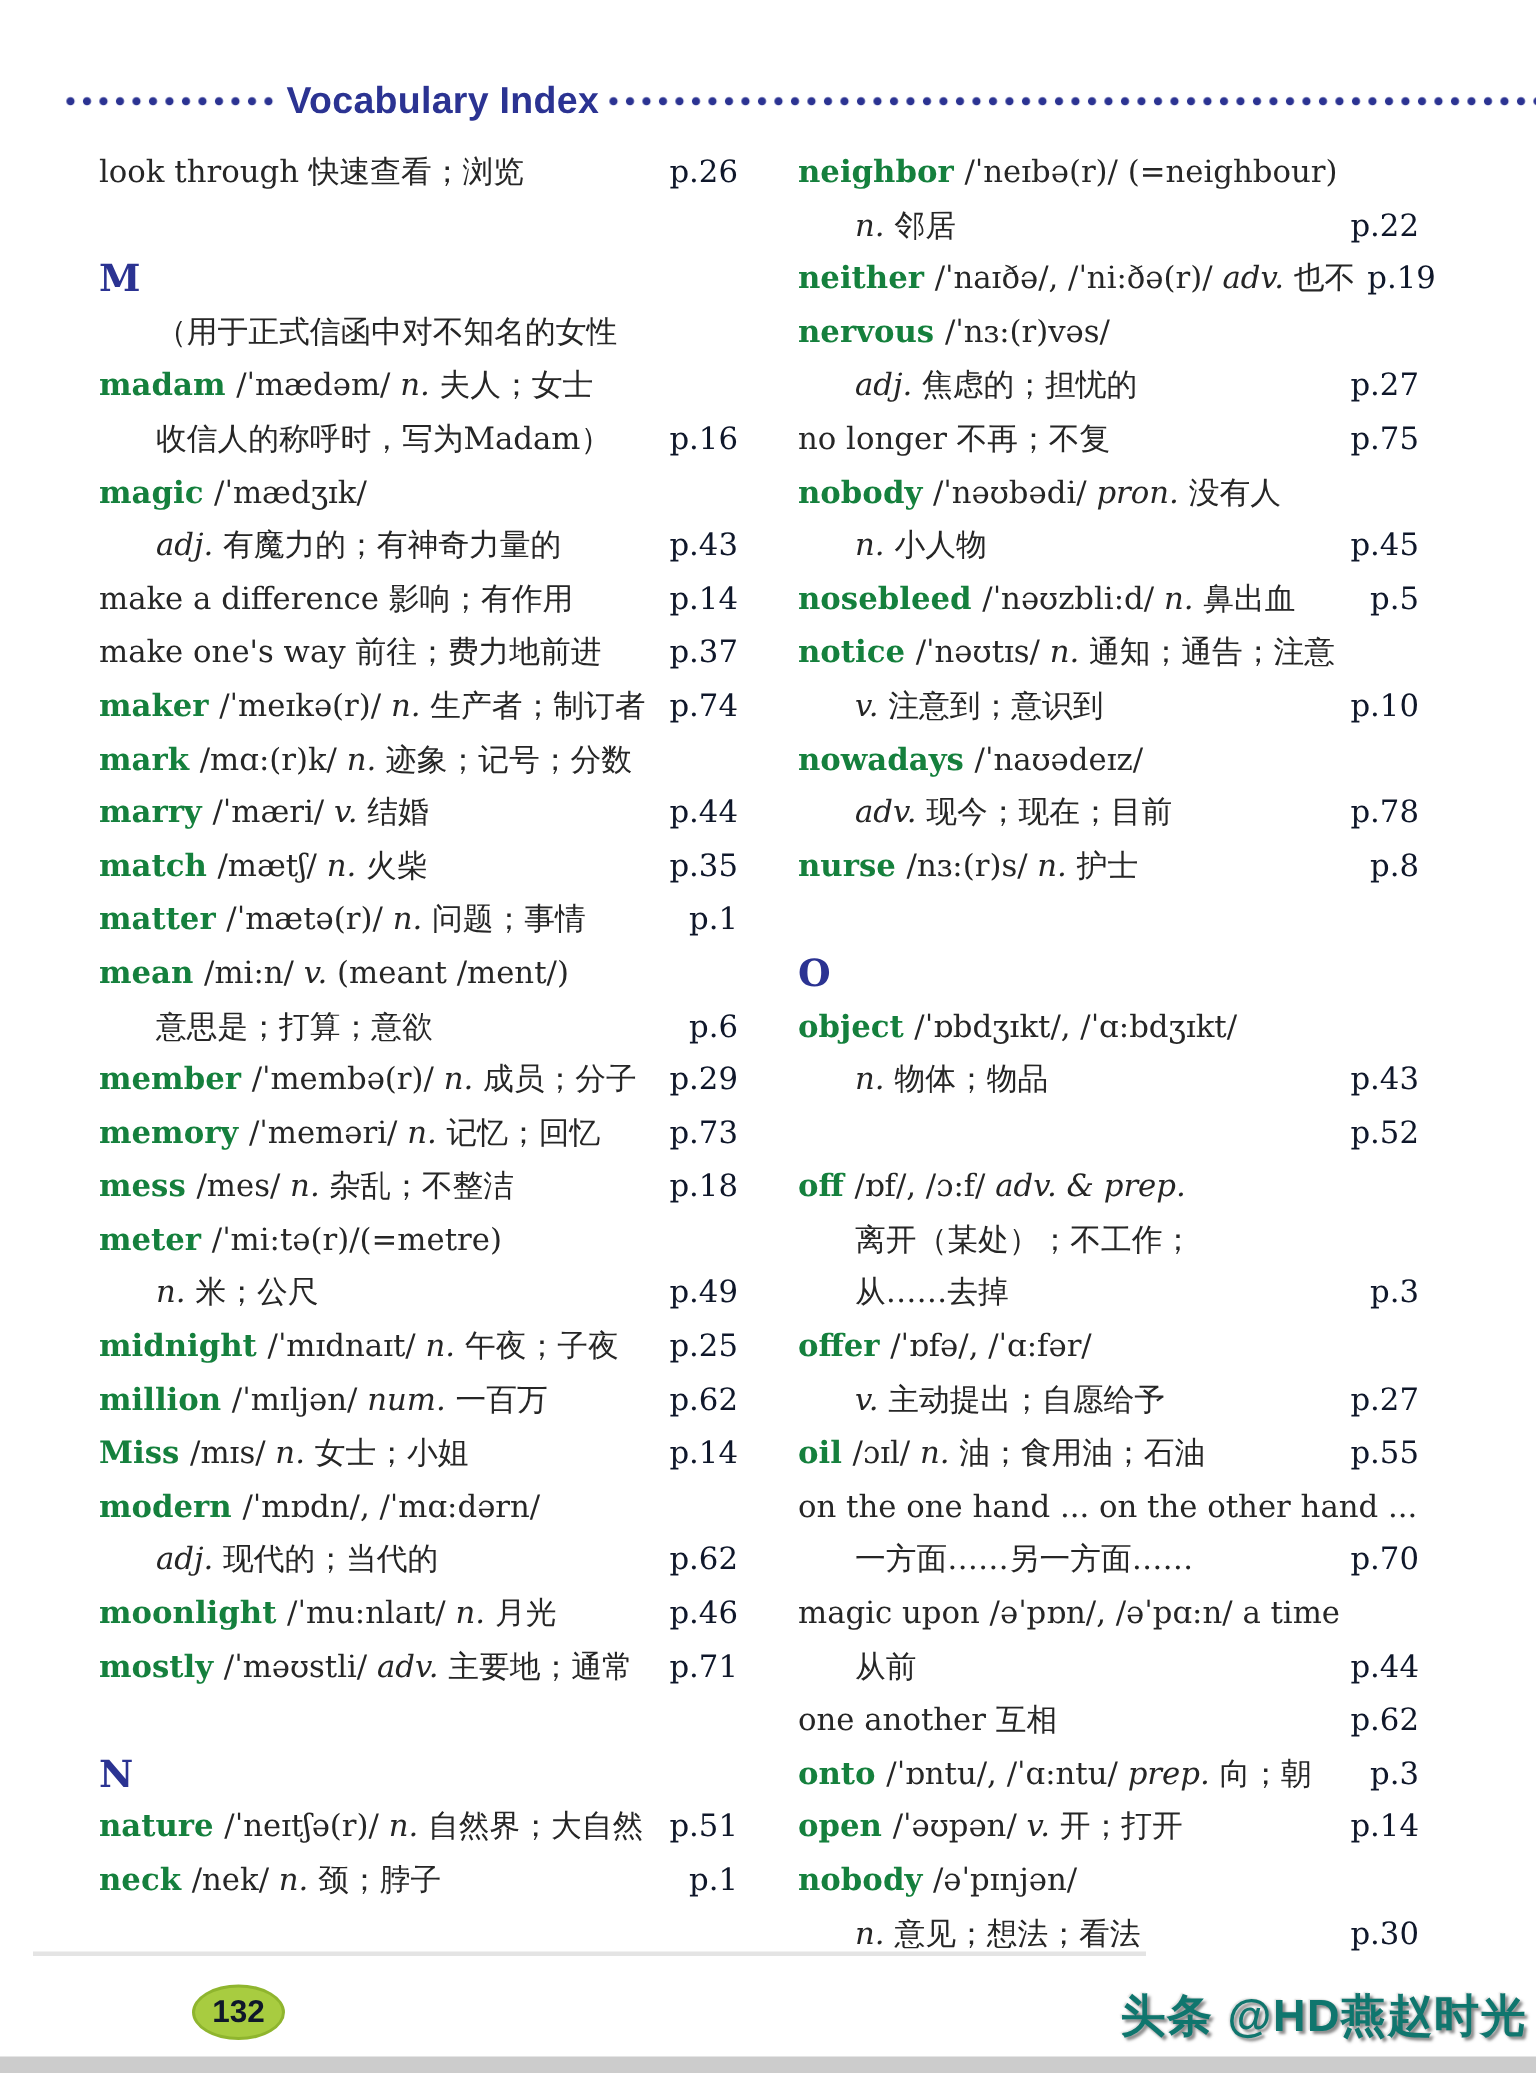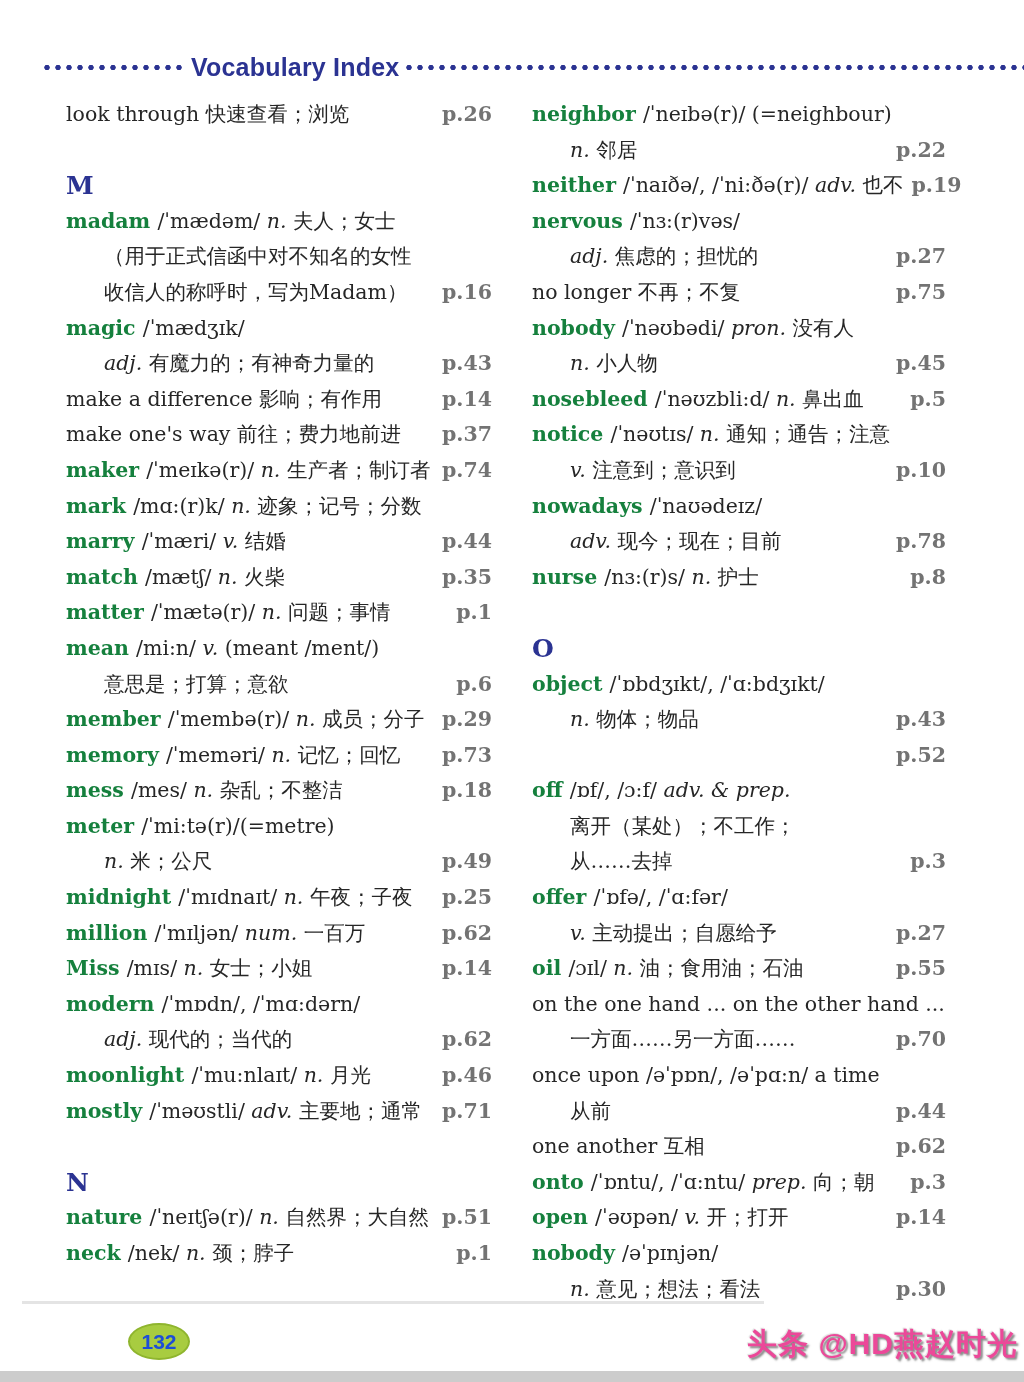--- a/index.html
+++ b/index.html
@@ -44,37 +44,37 @@
     height: 35.6px; line-height: 35.6px;
     display: flex; align-items: baseline;
     font-size: 20.5px; color: #262626; white-space: nowrap;
   }
   .row.indent { padding-left: 38px; }
   .row.section {
     font-weight: bold; color: #2b3392; font-size: 25px;
   }
   .entry-text span.b { font-weight: bold; color: #15803d; }
   .entry-text span.i { font-style: italic; }
-  .page-ref { margin-left: auto; padding-left: 8px; font-weight: bold; color: #737373; }
+  .page-ref { margin-left: auto; padding-left: 8px; font-weight: normal; color: #0f172a; }
 
   
   .page-badge {
     position: absolute; left: 128px; top: 1323px;
     width: 62px; height: 37px;
     background: #a8cc40; border: 2px solid #8fb52e; border-radius: 50%;
-    color: #1d4ed8;
+    color: #0f172a;
     font-family: "Liberation Sans", "DejaVu Sans", sans-serif;
     font-weight: bold; font-size: 21px;
     display: flex; align-items: center; justify-content: center;
   }
   .watermark {
     position: absolute; right: 6px; top: 1324px;
     font-family: "Liberation Sans", "DejaVu Sans", sans-serif;
     font-weight: bold; font-size: 30px; letter-spacing: 1px;
-    color: #ec4899;
+    color: #0f766e;
     text-shadow: 2px 2px 2px rgba(60,60,60,0.60), -1px -1px 1px rgba(210,210,210,0.7);
     white-space: nowrap;
   }
   .photo-edge-line {
     position: absolute; top: 1301px; left: 22px; width: 742px; height: 3px;
     background: #e4e4e4;
   }
   .bottom-bar {
     position: absolute; bottom: 0; left: 0; right: 0; height: 11px;
     background: #cccccc;
@@ -92,25 +92,25 @@
   </header>
 
   <main class="columns">
     <div class="col col-left">
         <div class="row">
           <span class="entry-text"><span class="r">look through </span><span class="r">快速查看；浏览</span></span>
           <span class="page-ref">p.26</span>
         </div>
         <div class="row"></div>
         <div class="row section">M</div>
+        <div class="row indent">
+          <span class="entry-text"><span class="r">（用于正式信函中对不知名的女性</span></span>
+        </div>
         <div class="row">
           <span class="entry-text"><span class="b">madam </span><span class="r">/ˈmædəm/ </span><span class="i">n. </span><span class="r">夫人；女士</span></span>
-        </div>
-        <div class="row indent">
-          <span class="entry-text"><span class="r">（用于正式信函中对不知名的女性</span></span>
         </div>
         <div class="row indent">
           <span class="entry-text"><span class="r">收信人的称呼时，写为Madam）</span></span>
           <span class="page-ref">p.16</span>
         </div>
         <div class="row">
           <span class="entry-text"><span class="b">magic </span><span class="r">/ˈmædʒɪk/</span></span>
         </div>
         <div class="row indent">
           <span class="entry-text"><span class="i">adj. </span><span class="r">有魔力的；有神奇力量的</span></span>
@@ -293,21 +293,21 @@
           <span class="page-ref">p.55</span>
         </div>
         <div class="row">
           <span class="entry-text"><span class="r">on the one hand ... on the other hand ...</span></span>
         </div>
         <div class="row indent">
           <span class="entry-text"><span class="r">一方面……另一方面……</span></span>
           <span class="page-ref">p.70</span>
         </div>
         <div class="row">
-          <span class="entry-text"><span class="r">once upon </span><span class="r">/əˈpɒn/, /əˈpɑ:n/ </span><span class="r">a time</span></span>
+          <span class="entry-text"><span class="r">magic upon </span><span class="r">/əˈpɒn/, /əˈpɑ:n/ </span><span class="r">a time</span></span>
         </div>
         <div class="row indent">
           <span class="entry-text"><span class="r">从前</span></span>
           <span class="page-ref">p.44</span>
         </div>
         <div class="row">
           <span class="entry-text"><span class="r">one another </span><span class="r">互相</span></span>
           <span class="page-ref">p.62</span>
         </div>
         <div class="row">

